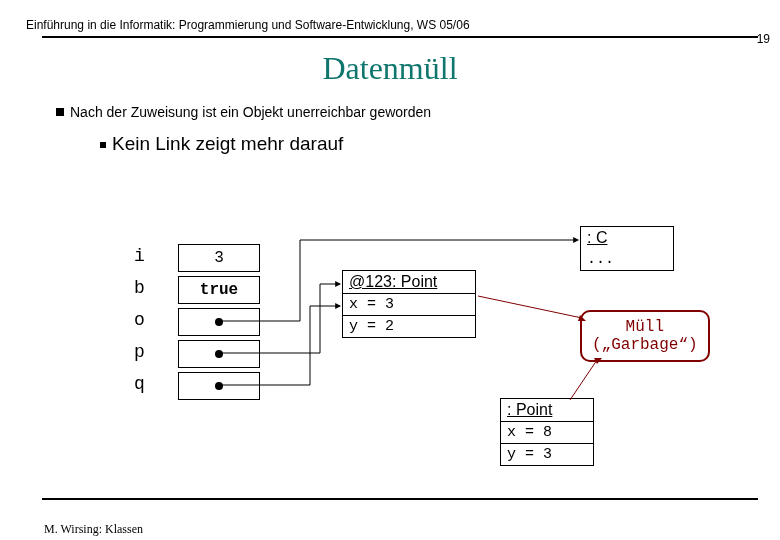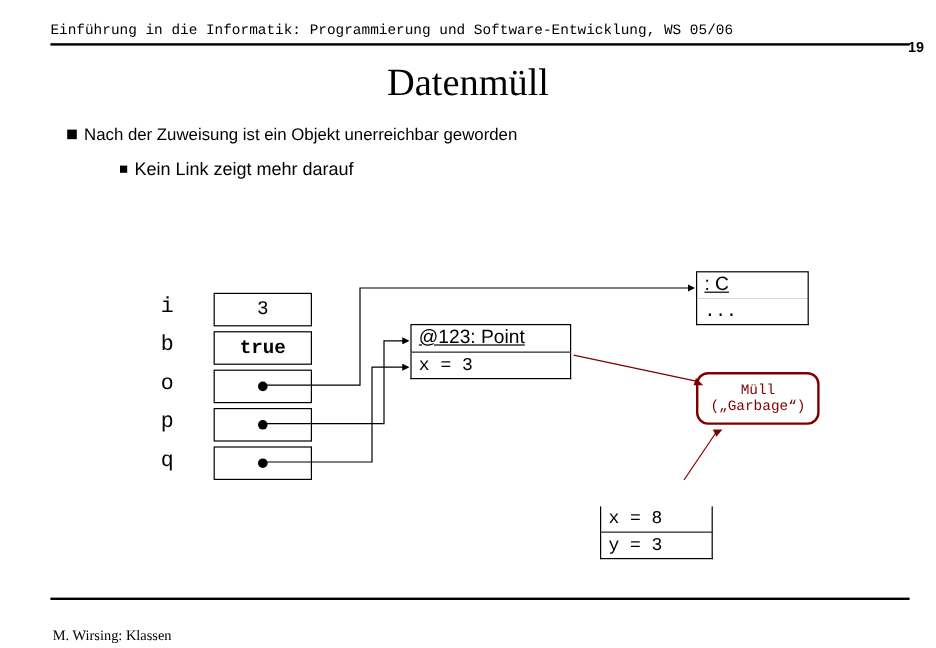--- a/index.html
+++ b/index.html
@@ -7,48 +7,47 @@
     padding: 0;
     width: 780px;
     height: 540px;
     background: #fff;
     font-family: Arial, Helvetica, sans-serif;
     color: #000;
     position: relative;
   }
   .header-line {
     position: absolute;
-    left: 42px;
+    left: 26px;
     top: 18px;
-    font-family: Liberation Mono, monospace;
+    font-family: Liberation Sans, sans-serif;
     font-size: 12px;
   }
   .page-num {
     position: absolute;
     right: 10px;
     top: 32px;
     font-size: 12px;
-    font-weight: bold;
   }
   .rule-top {
     position: absolute;
     left: 42px;
     right: 22px;
     top: 36px;
     border-top: 2px solid #000;
   }
   .title {
     position: absolute;
     left: 0;
     right: 0;
     top: 50px;
     text-align: center;
     font-family: "Times New Roman", serif;
     font-size: 32px;
-    color: #000000;
+    color: #0f766e;
   }
   .bullet-main {
     position: absolute;
     left: 56px;
     top: 104px;
     font-size: 14px;
     font-family: Arial, sans-serif;
   }
   .bullet-main::before {
     content: "";
@@ -56,21 +55,21 @@
     width: 8px;
     height: 8px;
     background: #000;
     margin-right: 6px;
     vertical-align: 1px;
   }
   .sub-wrap {
     position: absolute;
     left: 100px;
     top: 132px;
-    font-size: 15px;
+    font-size: 19px;
     line-height: 1.3;
     width: 600px;
   }
   .sub-wrap .sq {
     display: inline-block;
     width: 6px;
     height: 6px;
     background: #000;
     margin-right: 6px;
     vertical-align: 2px;
@@ -124,21 +123,21 @@
     font-size: 15px;
     padding: 2px 6px;
     background: #fff;
   }
   .garbage-box {
     position: absolute;
     border: 2px solid #800000;
     border-radius: 10px;
     color: #800000;
     font-family: "Courier New", monospace;
-    font-size: 12px;
+    font-size: 16px;
     text-align: center;
     padding: 6px 10px;
     background: #fff;
   }
   svg.lines {
     position: absolute;
     left: 0;
     top: 0;
     width: 780px;
     height: 540px;
@@ -186,21 +185,23 @@
   <div class="cell" style="left:178px; top:276px; font-weight:bold;">true</div>
   <div class="cell" style="left:178px; top:308px;"><span class="dot"></span></div>
   <div class="cell" style="left:178px; top:340px;"><span class="dot"></span></div>
   <div class="cell" style="left:178px; top:372px;"><span class="dot"></span></div>
 
   <div class="obj-header" style="left:580px; top:226px; width:80px;">: C</div>
   <div class="obj-row" style="left:580px; top:249px; width:80px;">...</div>
 
   <div class="obj-header" style="left:342px; top:270px; width:120px;">@123: Point</div>
   <div class="obj-row" style="left:342px; top:294px; width:120px;">x = 3</div>
-
+  <div class="obj-row" style="left:342px; top:316px; width:120px;">y = 2</div>
+
+  <div class="obj-header" style="left:500px; top:398px; width:80px;">: Point</div>
   <div class="obj-row" style="left:500px; top:422px; width:80px;">x = 8</div>
   <div class="obj-row" style="left:500px; top:444px; width:80px;">y = 3</div>
 
   <div class="garbage-box" style="left:580px; top:310px;">
     <div>Müll</div>
     <div>(„Garbage“)</div>
   </div>
 
   <svg class="lines">
     <defs>

